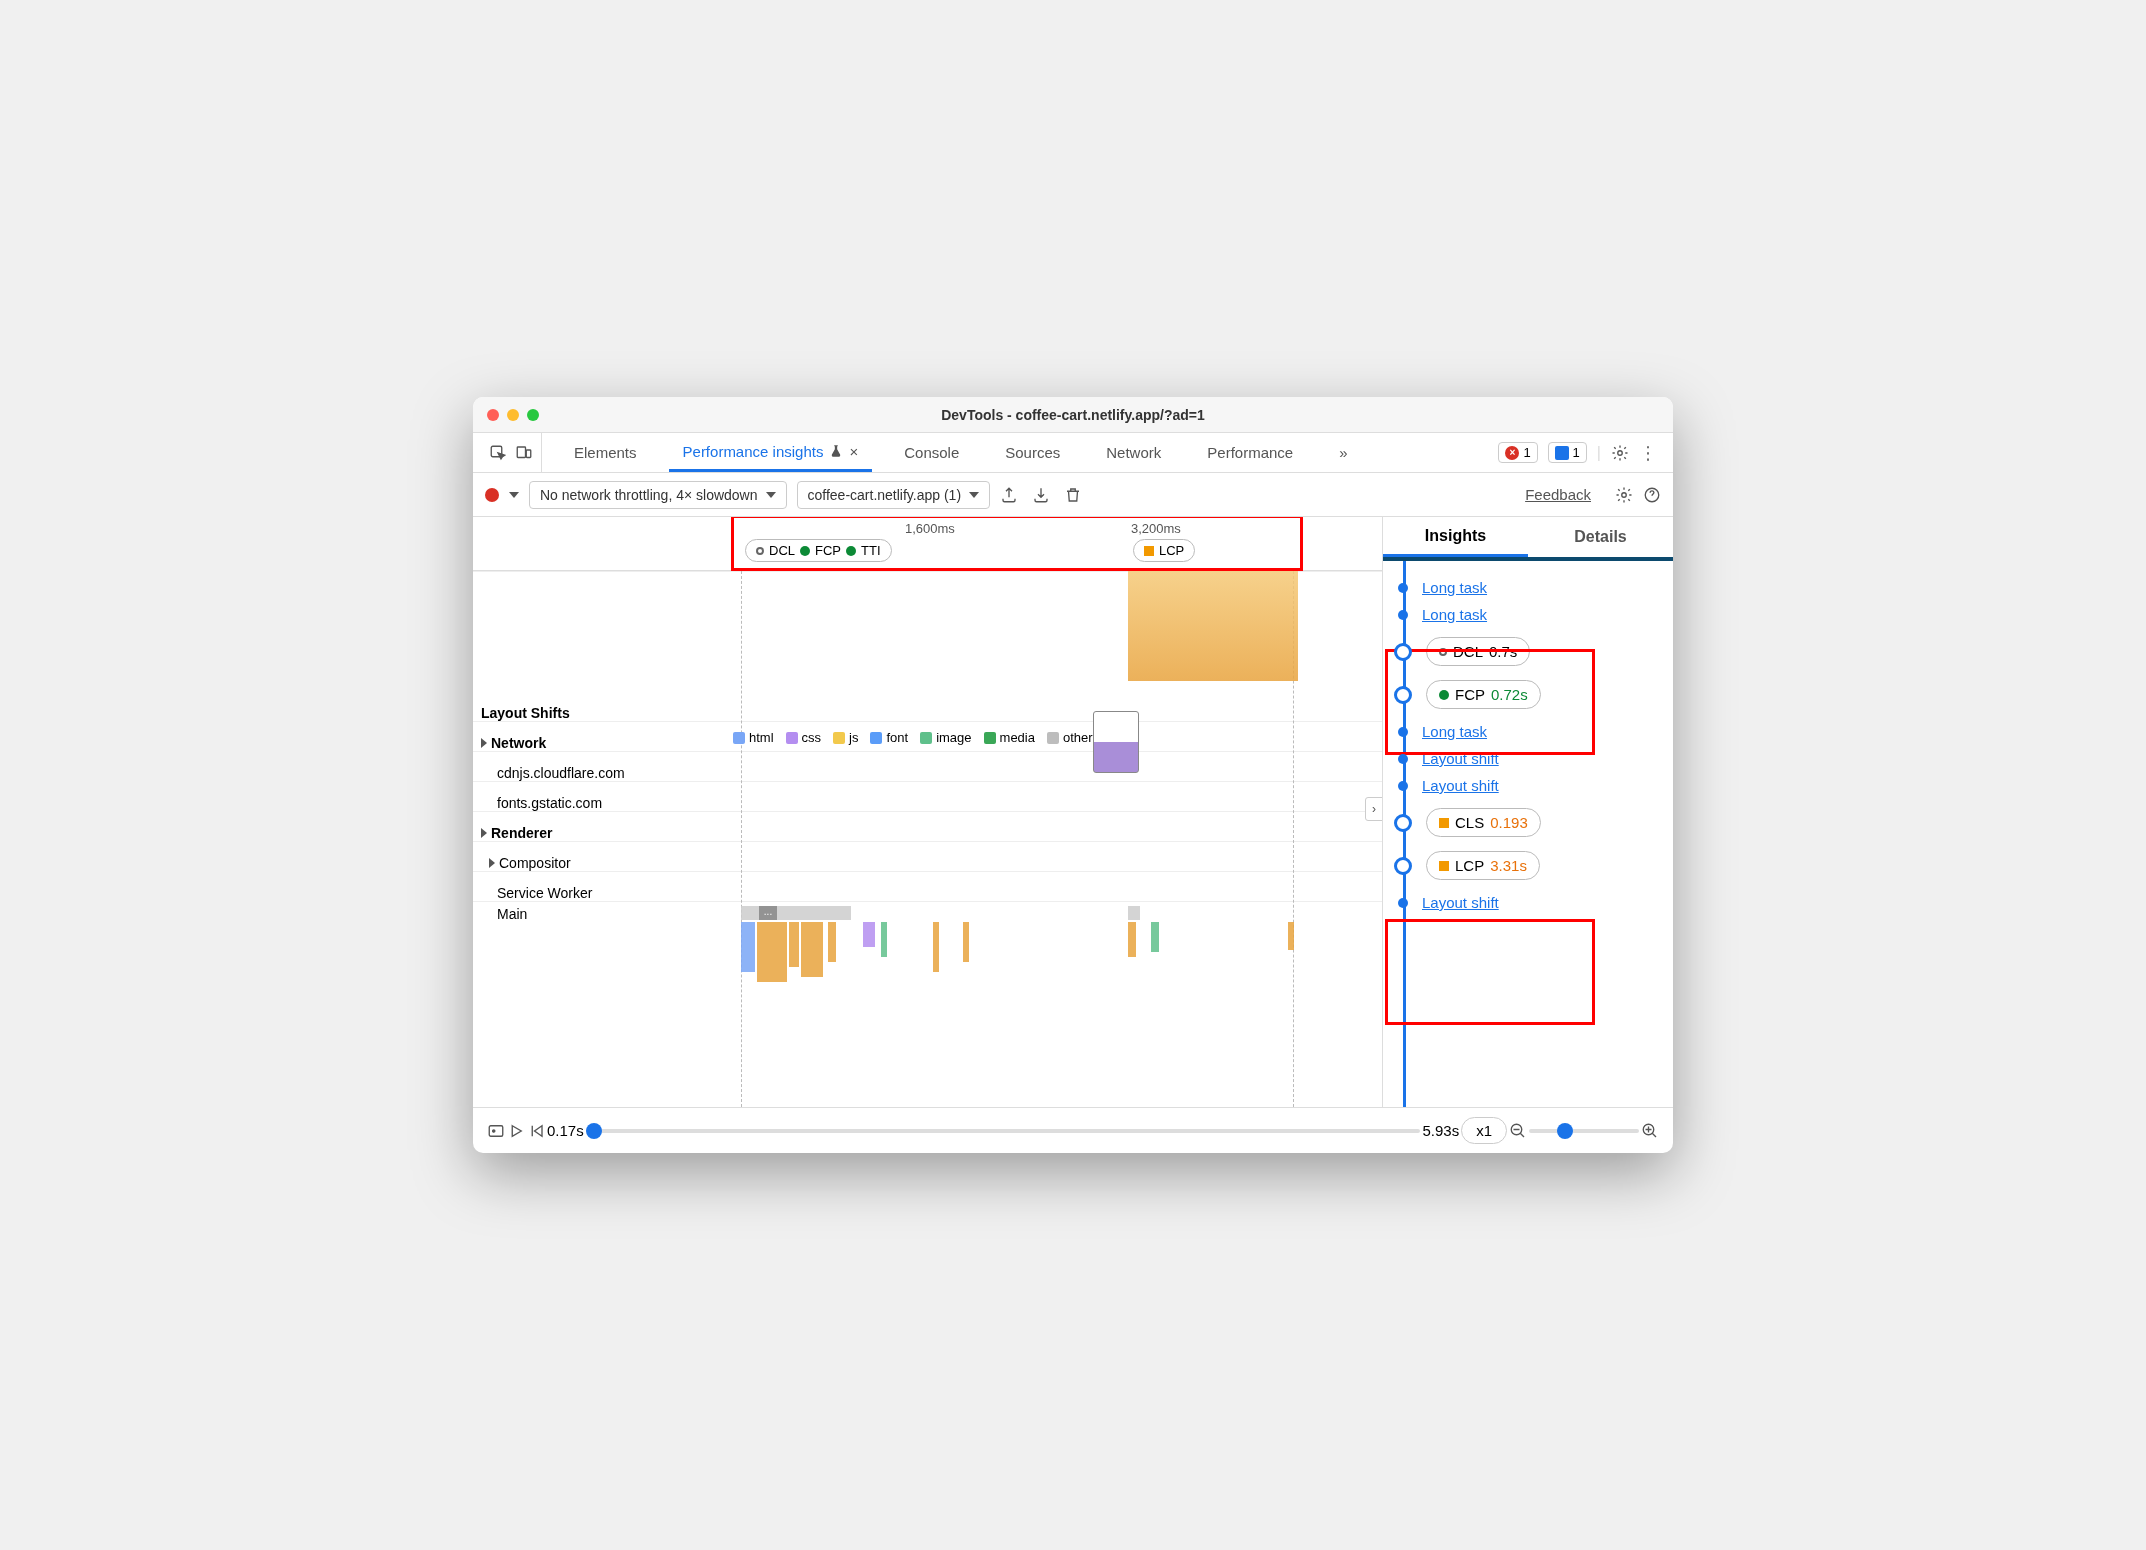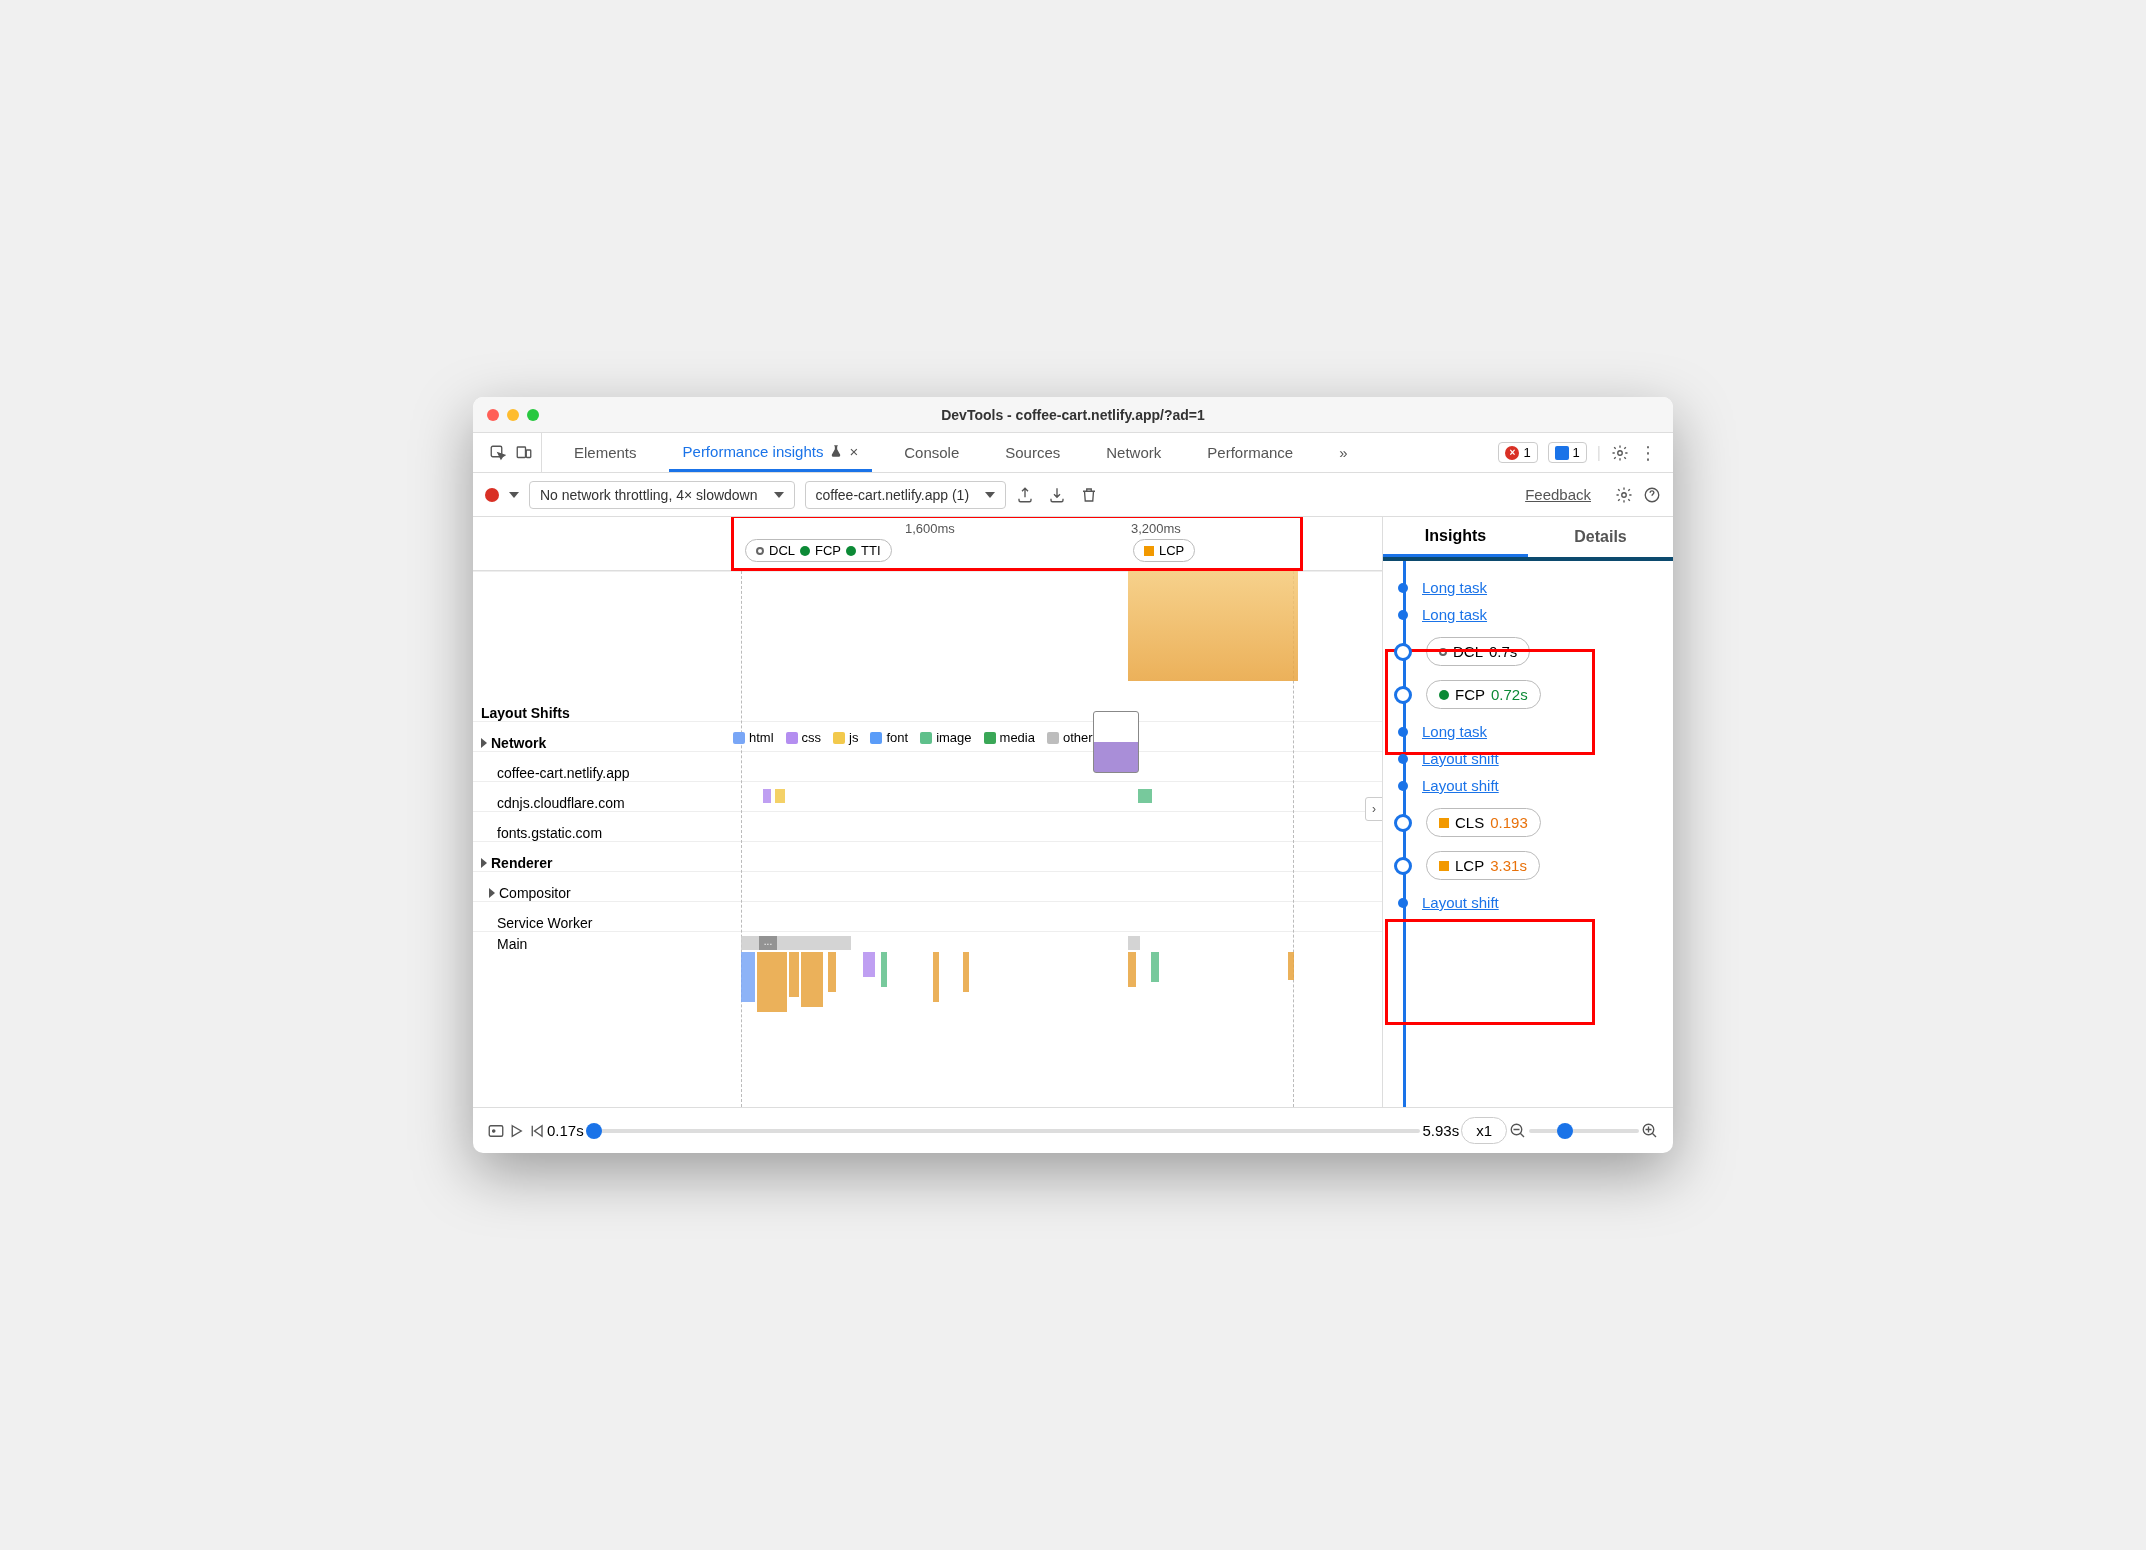--- a/index.html
+++ b/index.html
@@ -16,21 +16,21 @@
 .inspect-icons { display: flex; gap: 8px; padding: 0 8px; border-right: 1px solid #ddd; height: 100%; align-items: center; }
 .tab { padding: 0 14px; height: 100%; display: flex; align-items: center; font-size: 15px; color: #555; cursor: pointer; gap: 6px; }
 .tab.active { color: #1a73e8; border-bottom: 3px solid #1a73e8; }
 .tabbar-right { margin-left: auto; display: flex; align-items: center; gap: 10px; padding-right: 8px; }
 .pill-badge { display: flex; align-items: center; gap: 4px; border: 1px solid #ccc; border-radius: 4px; padding: 2px 6px; font-size: 13px; }
 .err-icon { width: 14px; height: 14px; border-radius: 50%; background: #d93025; display: flex; align-items: center; justify-content: center; color: #fff; font-size: 10px; font-weight: bold; }
 .msg-icon { width: 14px; height: 14px; background: #1a73e8; border-radius: 2px; }
 .gear, .more { color: #666; font-size: 18px; cursor: pointer; }
 .toolbar { height: 44px; display: flex; align-items: center; padding: 0 12px; gap: 10px; border-bottom: 1px solid #ddd; }
 .rec { width: 14px; height: 14px; border-radius: 50%; background: #d93025; }
-.dropdown { border: 1px solid #ccc; border-radius: 4px; padding: 5px 10px; font-size: 14px; color: #333; display: flex; align-items: center; gap: 16px; cursor: pointer; }
+.dropdown { border: 1px solid #ccc; border-radius: 4px; padding: 5px 10px; font-size: 14px; color: #333; display: flex; align-items: center; gap: 8px; cursor: pointer; }
 .toolbar-icons { display: flex; gap: 14px; color: #555; font-size: 16px; }
 .feedback { margin-left: auto; color: #555; text-decoration: underline; font-size: 15px; cursor: pointer; }
 .content { display: flex; height: 590px; }
 .left { flex: 1; display: flex; flex-direction: column; overflow: hidden; position: relative; border-right: 1px solid #ddd; }
 .right { width: 290px; display: flex; flex-direction: column; }
 .redbox { border: 3px solid #ff0000; position: absolute; pointer-events: none; }
 .ruler { height: 54px; border-bottom: 1px solid #ddd; position: relative; font-size: 13px; }
 .tick-label { position: absolute; top: 4px; color: #555; }
 .metric-pills { position: absolute; top: 22px; display: flex; gap: 6px; }
 .mpill { border: 1px solid #bbb; border-radius: 14px; padding: 3px 10px; font-size: 13px; display: flex; align-items: center; gap: 5px; background: #fff; }
@@ -225,28 +225,20 @@
                 </div>
                 <div class="lg">
                   <span class="lsq" style="background:#bdbdbd"></span>
                   <span>other</span>
                 </div>
               </div>
             </div>
         </div>
         <div id="net-rows">
             <div class="track-row">
-              <div class="track-label" style="padding-left:24px">coffee-cart.netlify.app</div>
-              <div class="track-body">
-                <div class="flame-block" style="left:30px;top:8px;width:8px;height:14px;background:#b48ef0"></div>
-                <div class="flame-block" style="left:42px;top:8px;width:10px;height:14px;background:#f2c94c"></div>
-                <div class="flame-block" style="left:405px;top:8px;width:14px;height:14px;background:#5fc08b"></div>
-              </div>
-            </div>
-            <div class="track-row">
               <div class="track-label" style="padding-left:24px">cdnjs.cloudflare.com</div>
               <div class="track-body"></div>
             </div>
             <div class="track-row">
               <div class="track-label" style="padding-left:24px">fonts.gstatic.com</div>
               <div class="track-body"></div>
             </div>
           </div>
 
         <div class="track-row">

